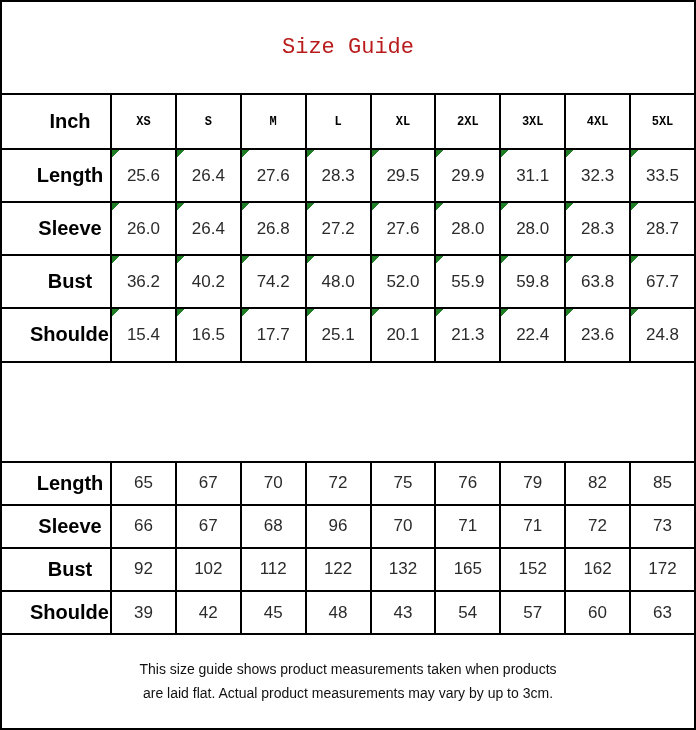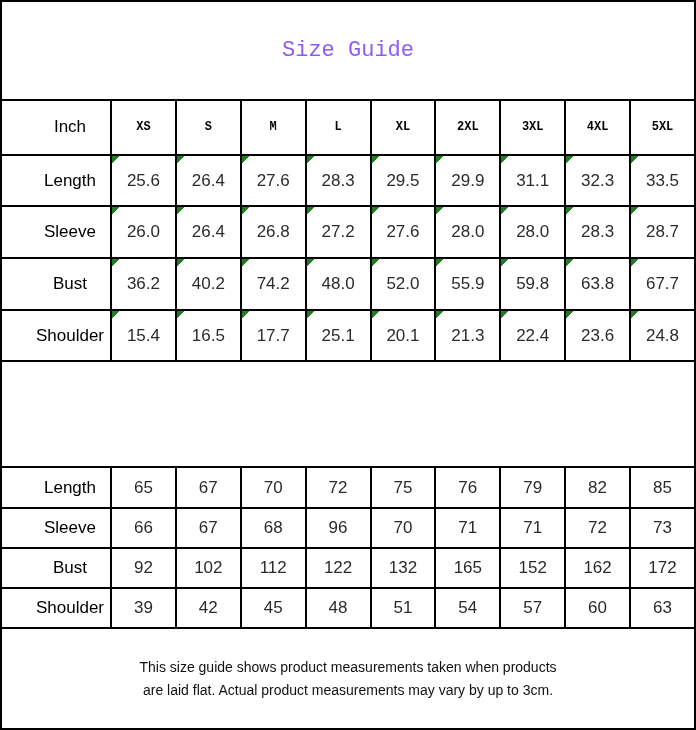--- a/index.html
+++ b/index.html
@@ -18,29 +18,29 @@
     box-sizing:border-box;
   }
   td{
     border:2px solid var(--border-color);
     text-align:center;vertical-align:middle;
     padding:0;overflow:hidden;
   }
   tr.title-row{height:54px;}
   .title-cell{
     font-family:"Liberation Mono","DejaVu Sans Mono",monospace;
-    font-size:22px;letter-spacing:0px;color:#8b5cf6;font-weight:400;border-radius:28px;
+    font-size:22px;letter-spacing:0px;color:#b91c1c;font-weight:400;border-radius:28px;
   }
   tr.size-header-row{height:55px;}
   .header-cell{
     font-weight:bold;font-size:12px;color:var(--header-text);
     font-family:Liberation Mono, monospace;
   }
   .label-cell{
-    font-weight:normal;font-size:17px;color:var(--header-text);
+    font-weight:bold;font-size:20px;color:var(--header-text);
     font-family:"Liberation Sans","DejaVu Sans",sans-serif;
     padding-left:28px;
   }
   .value-cell{
     position:relative;font-size:17px;color:var(--value-text);font-weight:400;
     font-family:"Liberation Sans","DejaVu Sans",sans-serif;
   }
   .tri{
     position:absolute;top:0;left:0;width:7px;height:7px;display:block;
     background:linear-gradient(135deg,var(--marker-green) 50%,transparent 50.5%);
@@ -170,21 +170,21 @@
           <td class="value-cell"><span>152</span></td>
           <td class="value-cell"><span>162</span></td>
           <td class="value-cell"><span>172</span></td>
         </tr>
         <tr>
           <td class="label-cell">Shoulder</td>
           <td class="value-cell"><span>39</span></td>
           <td class="value-cell"><span>42</span></td>
           <td class="value-cell"><span>45</span></td>
           <td class="value-cell"><span>48</span></td>
-          <td class="value-cell"><span>51</span></td>
+          <td class="value-cell"><span>43</span></td>
           <td class="value-cell"><span>54</span></td>
           <td class="value-cell"><span>57</span></td>
           <td class="value-cell"><span>60</span></td>
           <td class="value-cell"><span>63</span></td>
         </tr>
       </tbody>
     <tbody>
       <tr class="footer-row">
         <td colspan="10" class="footer-cell">This size guide shows product measurements taken when products
 are laid flat. Actual product measurements may vary by up to 3cm.</td>

